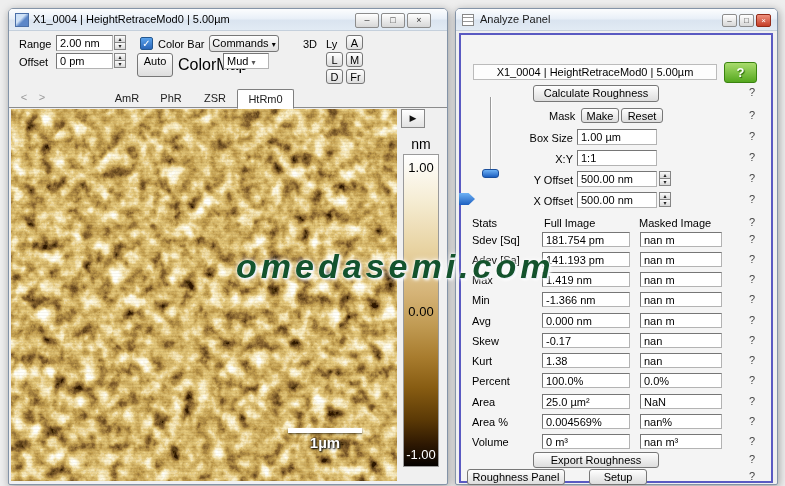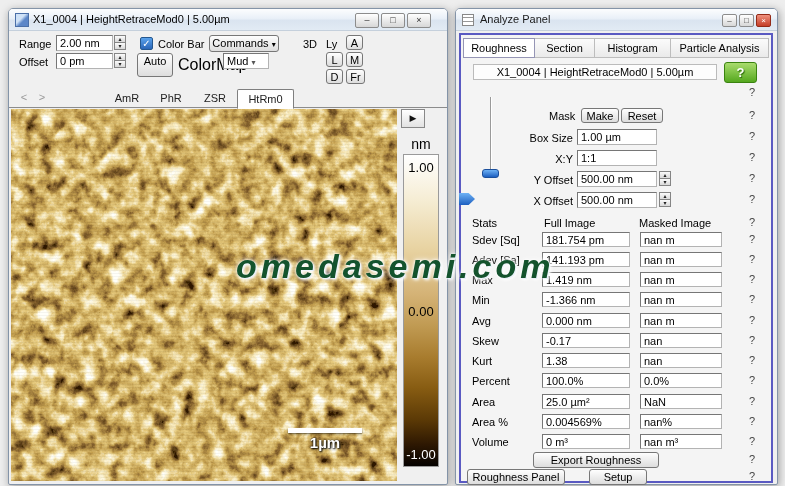--- a/index.html
+++ b/index.html
@@ -226,35 +226,28 @@
     <span class="title-text" style="color:#1a1a1a;">Analyze Panel</span>
     <span class="winbtns" style="right:6px; top:5px;">
       <span class="wbtn small">–</span>
       <span class="wbtn small">□</span>
       <span class="wbtn small close-red">×</span>
     </span>
   </div>
 
   <div class="ap-frame"></div>
 
-  <div class="arow" style="top:29px;">
-    <span class="atabs">
-      <span class="atab active" style="width:72px;">Roughness</span>
-      <span class="atab" style="width:60px;">Section</span>
-      <span class="atab" style="width:76px;">Histogram</span>
-      <span class="atab" style="width:98px;">Particle Analysis</span>
-    </span>
-  </div>
 
   <div class="arow" style="top:55px;">
     <span class="field" style="left:14px; width:244px; height:16px; text-align:center; background:#fdfdfd; border-color:#bbb;">X1_0004 | HeightRetraceMod0 | 5.00µm</span>
     <span class="greenhelp">?</span>
   </div>
 
   <div class="arow" style="top:76px;">
+    <span class="btn" style="left:74px; width:126px; height:17px;">Calculate Roughness</span>
     <span class="q">?</span>
   </div>
 
   <div class="arow" style="top:99px;">
     <span class="lbl" style="left:90px; top:2px;">Mask</span>
     <span class="btn" style="left:122px; width:38px; height:15px;">Make</span>
     <span class="btn" style="left:162px; width:42px; height:15px;">Reset</span>
     <span class="q">?</span>
   </div>
 

